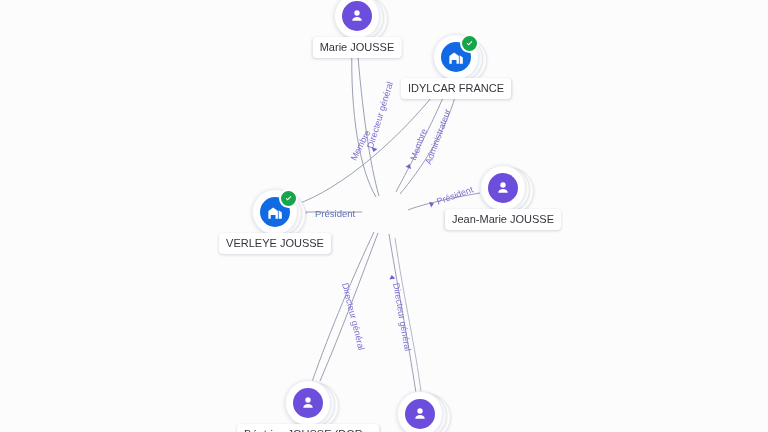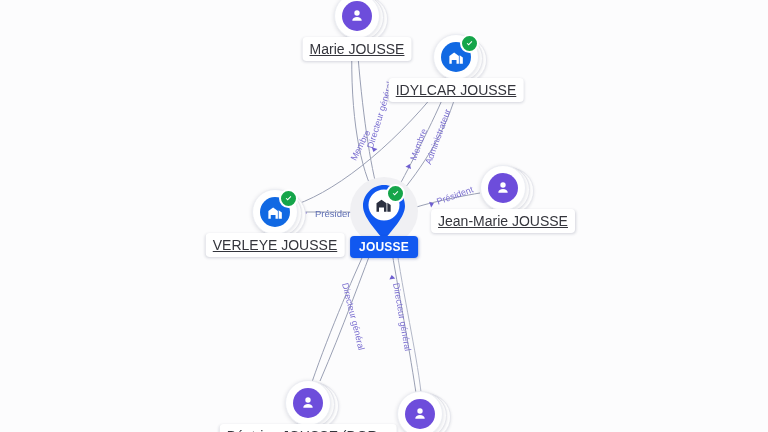--- a/index.html
+++ b/index.html
@@ -42,24 +42,23 @@
     position:absolute;right:-1px;top:-1px;width:15px;height:15px;border-radius:50%;
     background:#15a54a;border:2px solid #fff;
     display:flex;align-items:center;justify-content:center;
   }
   .check svg{width:9px;height:9px;fill:#fff;}
 
   .label{
     position:absolute;left:50%;transform:translateX(-50%);
     top:44px;white-space:nowrap;
     background:#fff;color:#34353c;
-    font-size:14px;line-height:1;
+    font-size:11px;line-height:1;
     padding:5px 7px;border-radius:4px;
     box-shadow:0 1px 3px rgba(30,35,70,.18);
-    text-decoration:underline;
   }
 
   
   .pin-node{position:absolute;transform:translate(-50%,-50%);}
   .halo{
     position:absolute;left:50%;top:48%;transform:translate(-50%,-50%);
     width:68px;height:68px;border-radius:50%;background:#f0f0f3;
   }
   .pin{position:relative;width:44px;height:56px;}
   .pin svg.pin-shape{position:absolute;left:0;top:0;width:44px;height:56px;}
@@ -162,21 +161,21 @@
                 <path d="M3 20V10l6-4.4L15 10v10h-3v-5H6v5H3zm13 0V9.2l4 2.9V20h-4z"></path>
               </svg>
             </span>
             <span class="check">
               <svg viewBox="0 0 12 12" xmlns="http://www.w3.org/2000/svg">
                 <path d="M4.8 8.6 2.3 6.1l.9-.9 1.6 1.6 4-4 .9.9z"></path>
               </svg>
             </span>
           </div>
         </div>
-        <div class="label">IDYLCAR JOUSSE</div>
+        <div class="label">IDYLCAR FRANCE</div>
       </div>
       <div class="node" style="left: 503px; top: 188px;">
         <div class="stack">
           <div class="card c3"></div>
           <div class="card c2"></div>
           <div class="front">
             <span class="avatar">
               <svg viewBox="0 0 24 24" xmlns="http://www.w3.org/2000/svg">
                 <circle cx="12" cy="8" r="3.6"></circle>
                 <path d="M12 13.2c-3.4 0-6.2 2-6.2 4.1v1.1h12.4v-1.1c0-2.1-2.8-4.1-6.2-4.1z"></path>
@@ -229,34 +228,14 @@
               <svg viewBox="0 0 24 24" xmlns="http://www.w3.org/2000/svg">
                 <circle cx="12" cy="8" r="3.6"></circle>
                 <path d="M12 13.2c-3.4 0-6.2 2-6.2 4.1v1.1h12.4v-1.1c0-2.1-2.8-4.1-6.2-4.1z"></path>
               </svg>
             </span>
           </div>
         </div>
       </div>
     </div>
 
-  <div class="pin-node" id="focus-node" style="left: 384px; top: 212px;">
-    <div class="halo"></div>
-    <div class="pin">
-      <svg class="pin-shape" viewBox="0 0 44 56" xmlns="http://www.w3.org/2000/svg">
-        <path d="M22,1 C10.4,1 1,10.4 1,22 C1,33 14,46 20.2,54.2 C21.1,55.4 22.9,55.4 23.8,54.2 C30,46 43,33 43,22 C43,10.4 33.6,1 22,1 Z" fill="#1158f0"></path>
-        <circle cx="22" cy="21" r="15.5" fill="#ffffff"></circle>
-      </svg>
-      <span class="glyph">
-        <svg viewBox="0 0 24 24" xmlns="http://www.w3.org/2000/svg">
-          <path d="M3 20V10l6-4.4L15 10v10h-3v-5H6v5H3zm13 0V9.2l4 2.9V20h-4z"></path>
-        </svg>
-      </span>
-      <span class="check">
-        <svg viewBox="0 0 12 12" xmlns="http://www.w3.org/2000/svg">
-          <path d="M4.8 8.6 2.3 6.1l.9-.9 1.6 1.6 4-4 .9.9z"></path>
-        </svg>
-      </span>
-    </div>
-    <div class="pin-label">JOUSSE</div>
-  </div>
 
 </div>
 
 </body></html>

